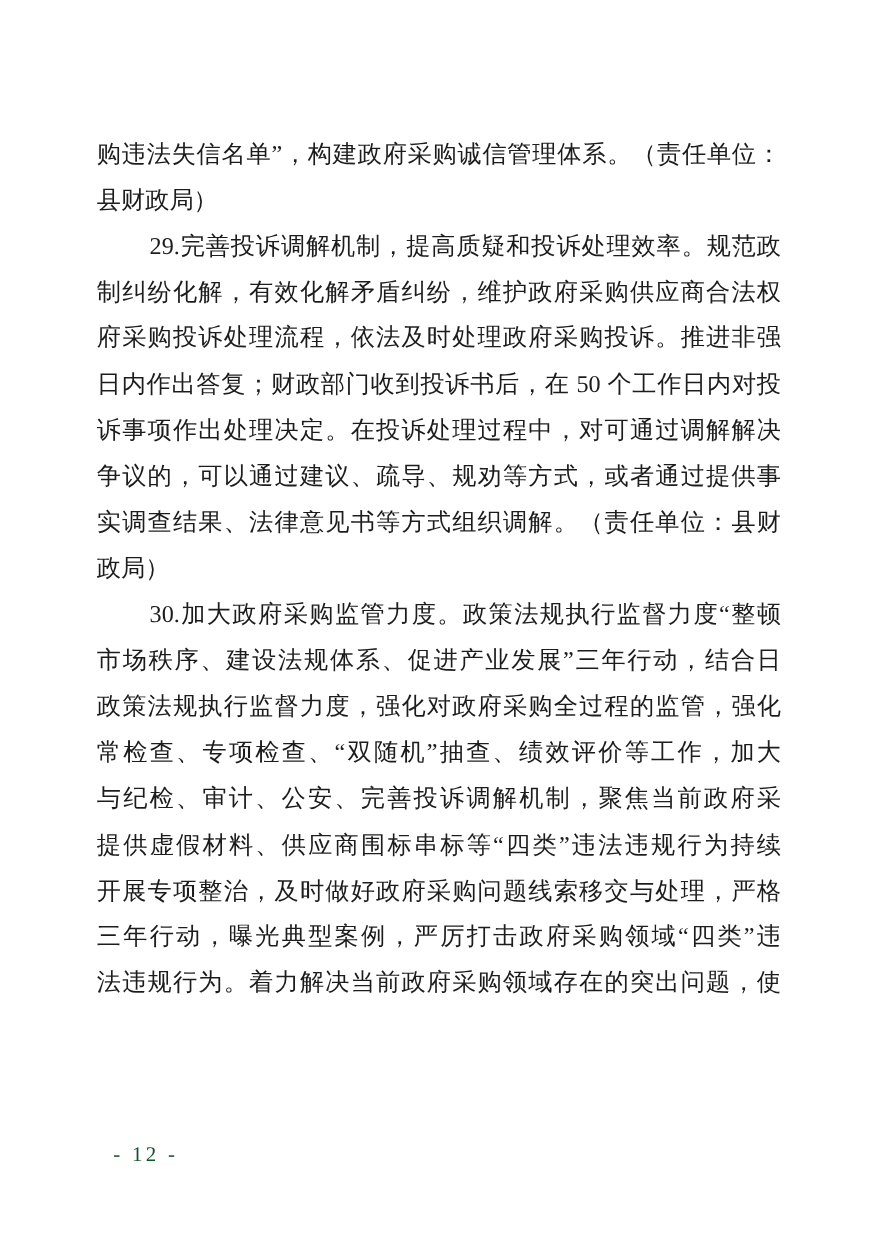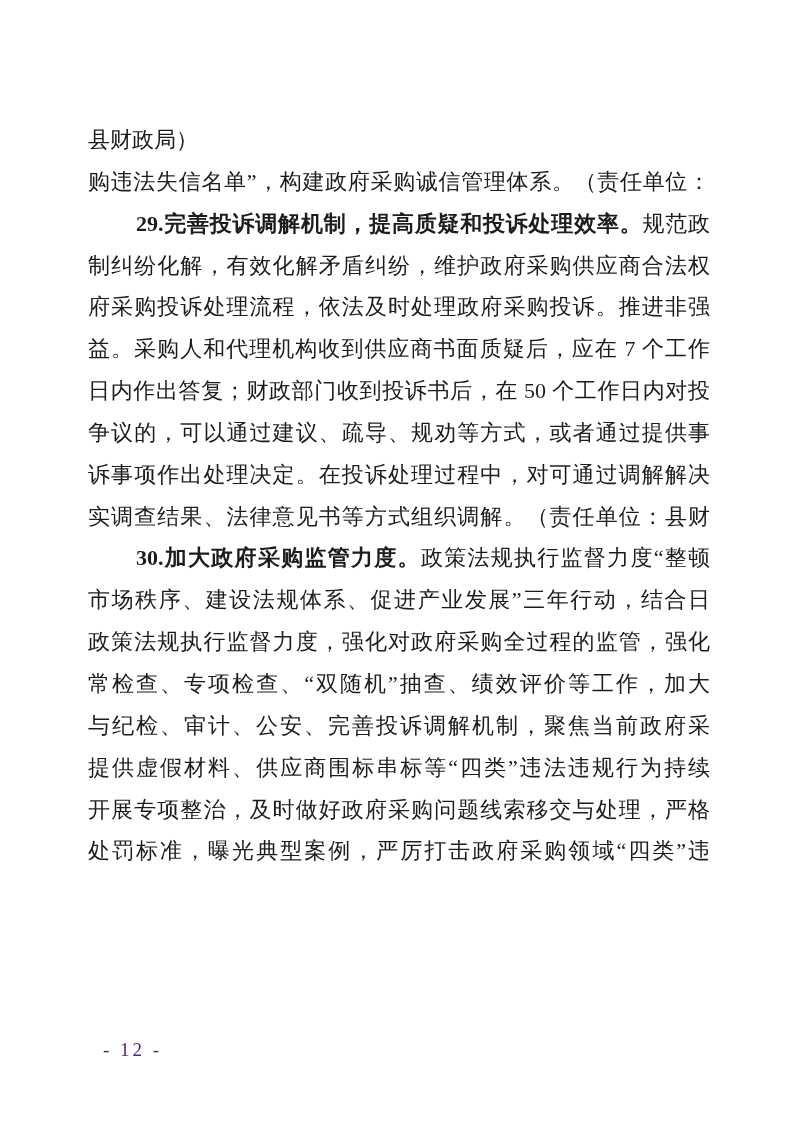--- a/index.html
+++ b/index.html
@@ -37,49 +37,50 @@
     overflow: hidden;
   }
   .line.short {
     text-align: left;
     text-align-last: left;
   }
   .line.indent {
     text-indent: 48px;
   }
   .b {
-    font-weight: 700;
+    font-weight: 400;
   }
   .page-number {
     position: absolute;
     left: 103px;
     top: 1039px;
     font-size: 19px;
     letter-spacing: 3px;
-    color: #4c1d95;
+    color: #14532d;
   }
 </style>
 </head>
 <body>
 
 <div class="page">
   <div class="content">
+    <div class="line">购违法失信名单”，构建政府采购诚信管理体系。（责任单位：</div>
     <div class="line short">县财政局）</div>
-    <div class="line">购违法失信名单”，构建政府采购诚信管理体系。（责任单位：</div>
     <div class="line indent"><span class="b">29.完善投诉调解机制，提高质疑和投诉处理效率。</span><span>规范政</span></div>
     <div class="line">制纠纷化解，有效化解矛盾纠纷，维护政府采购供应商合法权</div>
     <div class="line">府采购投诉处理流程，依法及时处理政府采购投诉。推进非强</div>
-    <div class="line">益。采购人和代理机构收到供应商书面质疑后，应在 7 个工作</div>
     <div class="line">日内作出答复；财政部门收到投诉书后，在 50 个工作日内对投</div>
+    <div class="line">诉事项作出处理决定。在投诉处理过程中，对可通过调解解决</div>
     <div class="line">争议的，可以通过建议、疏导、规劝等方式，或者通过提供事</div>
-    <div class="line">诉事项作出处理决定。在投诉处理过程中，对可通过调解解决</div>
     <div class="line">实调查结果、法律意见书等方式组织调解。（责任单位：县财</div>
+    <div class="line short">政局）</div>
     <div class="line indent"><span class="b">30.加大政府采购监管力度。</span><span>政策法规执行监督力度“整顿</span></div>
     <div class="line">市场秩序、建设法规体系、促进产业发展”三年行动，结合日</div>
     <div class="line">政策法规执行监督力度，强化对政府采购全过程的监管，强化</div>
     <div class="line">常检查、专项检查、“双随机”抽查、绩效评价等工作，加大</div>
     <div class="line">与纪检、审计、公安、完善投诉调解机制，聚焦当前政府采</div>
     <div class="line">提供虚假材料、供应商围标串标等“四类”违法违规行为持续</div>
     <div class="line">开展专项整治，及时做好政府采购问题线索移交与处理，严格</div>
-    <div class="line">处罚标准，曝光典型案例，严厉打击政府采购领域“四类”违</div>
+    <div class="line">三年行动，曝光典型案例，严厉打击政府采购领域“四类”违</div>
+    <div class="line">法违规行为。着力解决当前政府采购领域存在的突出问题，使</div>
   </div>
   <div class="page-number">- 12 -</div>
 </div>
 
 </body></html>

